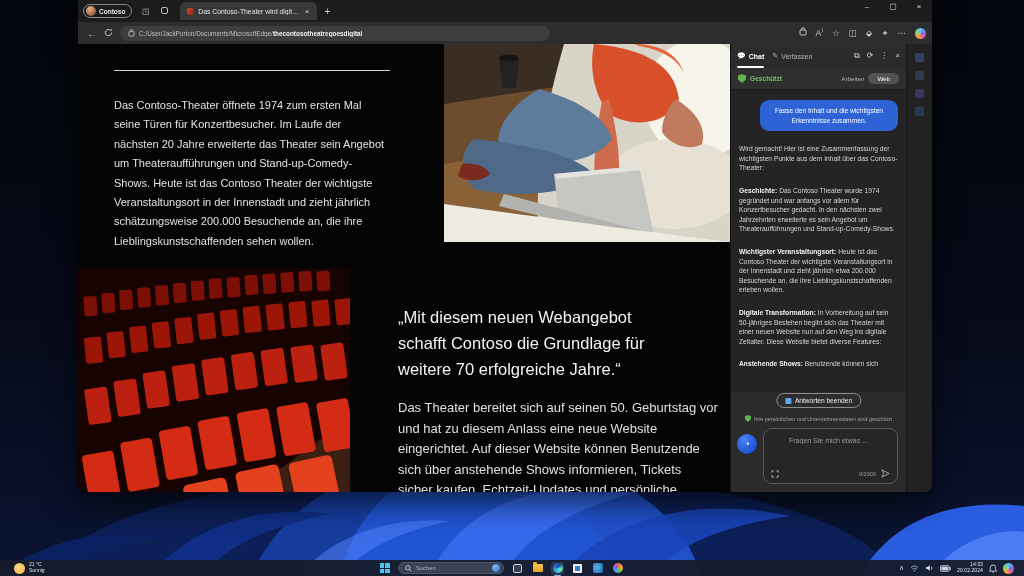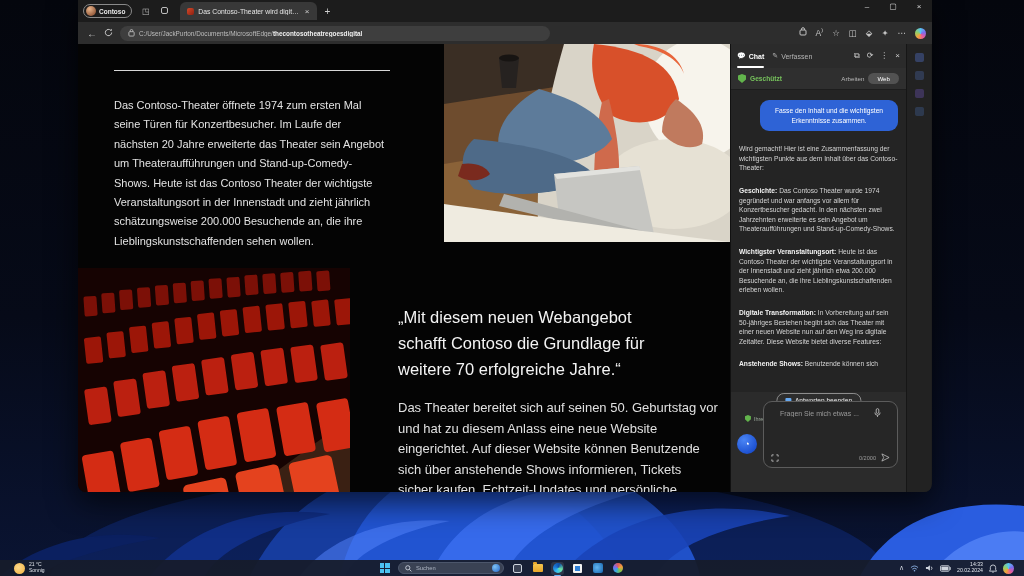--- a/index.html
+++ b/index.html
@@ -76,22 +76,22 @@
   .stopbtn { position:absolute; bottom:84px; left:50%; transform:translateX(-50%); display:flex; align-items:center; gap:4px;
     border:1px solid #8d8d8d; border-radius:8px; background:#2d2d2d; height:15px; padding:0 8px; }
   .stop-sq { width:6px; height:6px; background:#66a8f0; border-radius:1px; }
   .stop-label { font-size:6.6px; color:#ececec; }
   .privacy { position:absolute; bottom:70px; left:0; right:0; display:flex; justify-content:center; align-items:center; gap:3px; }
   .privacy .shield { width:6px; height:7px; }
   .privacy-label { font-size:5.4px; color:#9aa79a; }
   .c-avatar { position:absolute; left:6px; bottom:38px; width:20px; height:20px; border-radius:50%;
     background:radial-gradient(circle at 35% 30%,#4a85f5,#1b4fd0 75%); display:flex; align-items:center; justify-content:center;
     color:#fff; font-size:9px; }
-  .inputbox { position:absolute; left:32px; right:8px; bottom:24px; height:67px; background:#262626;
-    border:1px solid #5c5c5c; border-radius:9px; padding:6px 16px; }
+  .inputbox { position:absolute; left:32px; right:8px; bottom:8px; height:56px; background:#262626;
+    border:1px solid #5c5c5c; border-radius:9px; padding:6px 25px; }
   .inputrow { display:flex; align-items:center; }
   .chat-input { flex:1; background:transparent; border:none; outline:none; color:#cfcfcf; font-size:7px;
     font-family:"Liberation Sans",sans-serif; }
   .chat-input::placeholder { color:#9a9a9a; }
   .in-bottom { position:absolute; left:7px; right:7px; bottom:5px; display:flex; align-items:center; }
   .count { margin-left:auto; font-size:5.6px; color:#9a9a9a; margin-right:5px; }
   .rail { position:relative; width:25px; background:#222; flex:none; border-left:1px solid #161616; }
   .rail-dot { width:9px; height:9px; border-radius:2px; margin:9px auto 0; background:#3c4150; opacity:.8; }
 
   

